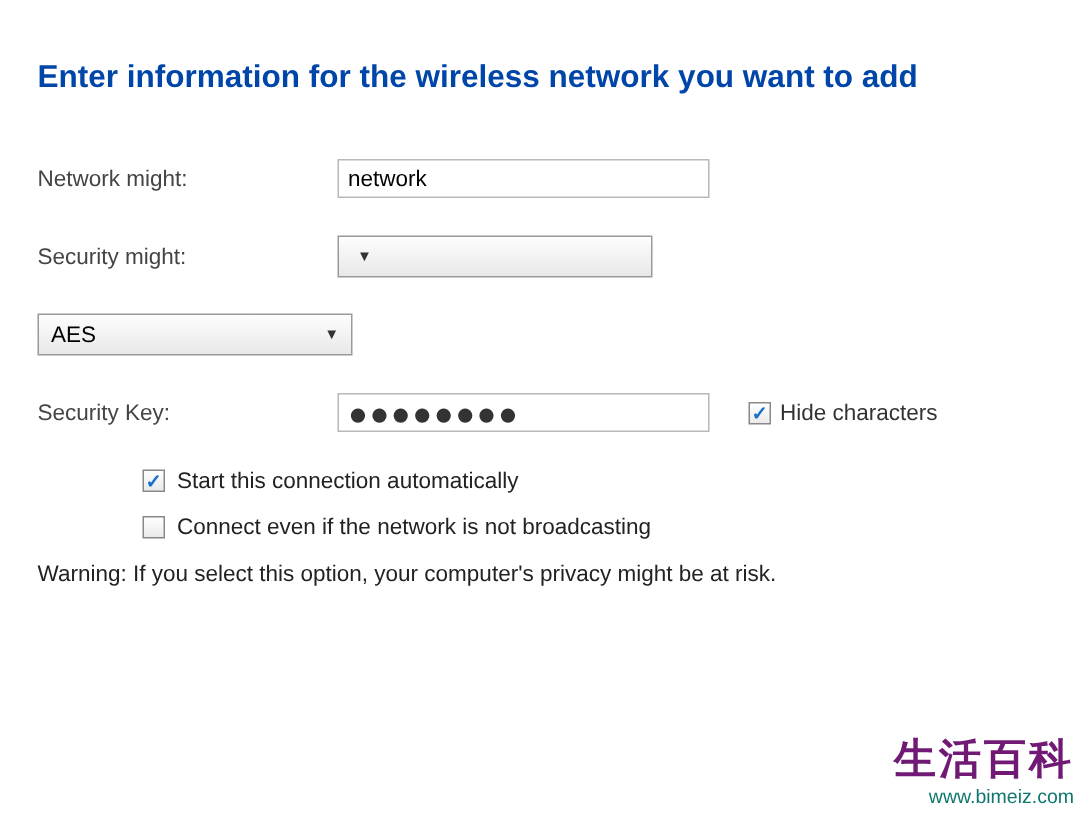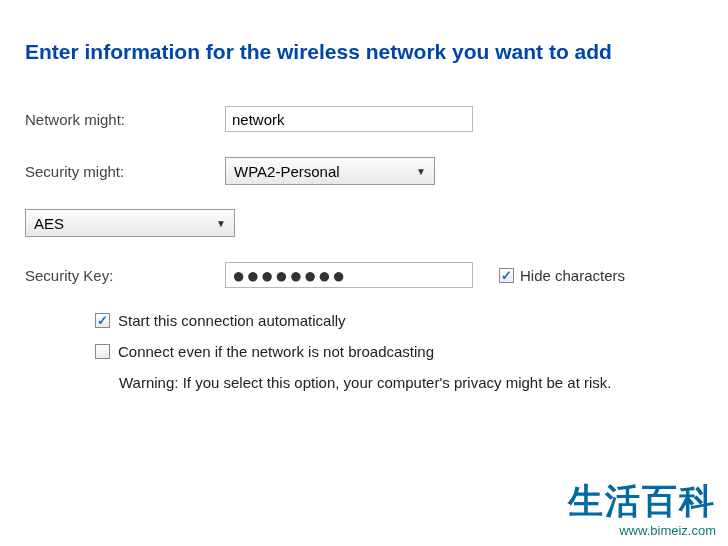--- a/index.html
+++ b/index.html
@@ -92,41 +92,40 @@
       justify-content: center;
       cursor: default;
     }
     .checkmark {
       color: #1a6fc9;
       font-size: 13px;
       line-height: 1;
       font-weight: bold;
     }
     .warning-text {
-      margin-left: 94px;
       font-size: 15px;
       color: #222;
       margin-top: 4px;
     }
     .password-dots {
       line-height: 22px;
       letter-spacing: 1px;
       font-size: 22px;
     }
     .watermark {
       position: absolute;
       bottom: 8px;
       right: 12px;
       text-align: right;
       font-family: sans-serif;
     }
     .watermark-top {
-      font-size: 35px;
+      font-size: 28px;
       font-weight: bold;
-      color: #0369a1;
+      color: #701a75;
       letter-spacing: 2px;
     }
     .watermark-url {
       font-size: 13px;
       color: #0f766e;
       margin-top: -2px;
     }
   </style>
 </head>
 <body>
@@ -135,21 +134,20 @@
   <div class="header">Enter information for the wireless network you want to add</div>
 
   <div class="form-row">
     <div class="form-label">Network might:</div>
     <input type="text" class="text-input" value="network" style="">
   </div>
 
   <div class="form-row">
     <div class="form-label">Security might:</div>
     <div class="select-wrap">
-      <span class="select-value">WPA2-Personal</span>
       <span class="select-arrow">▼</span>
     </div>
   </div>
 
   <div class="form-row">
     <div class="select-wrap">
       <span class="select-value">AES</span>
       <span class="select-arrow">▼</span>
     </div>
   </div>

